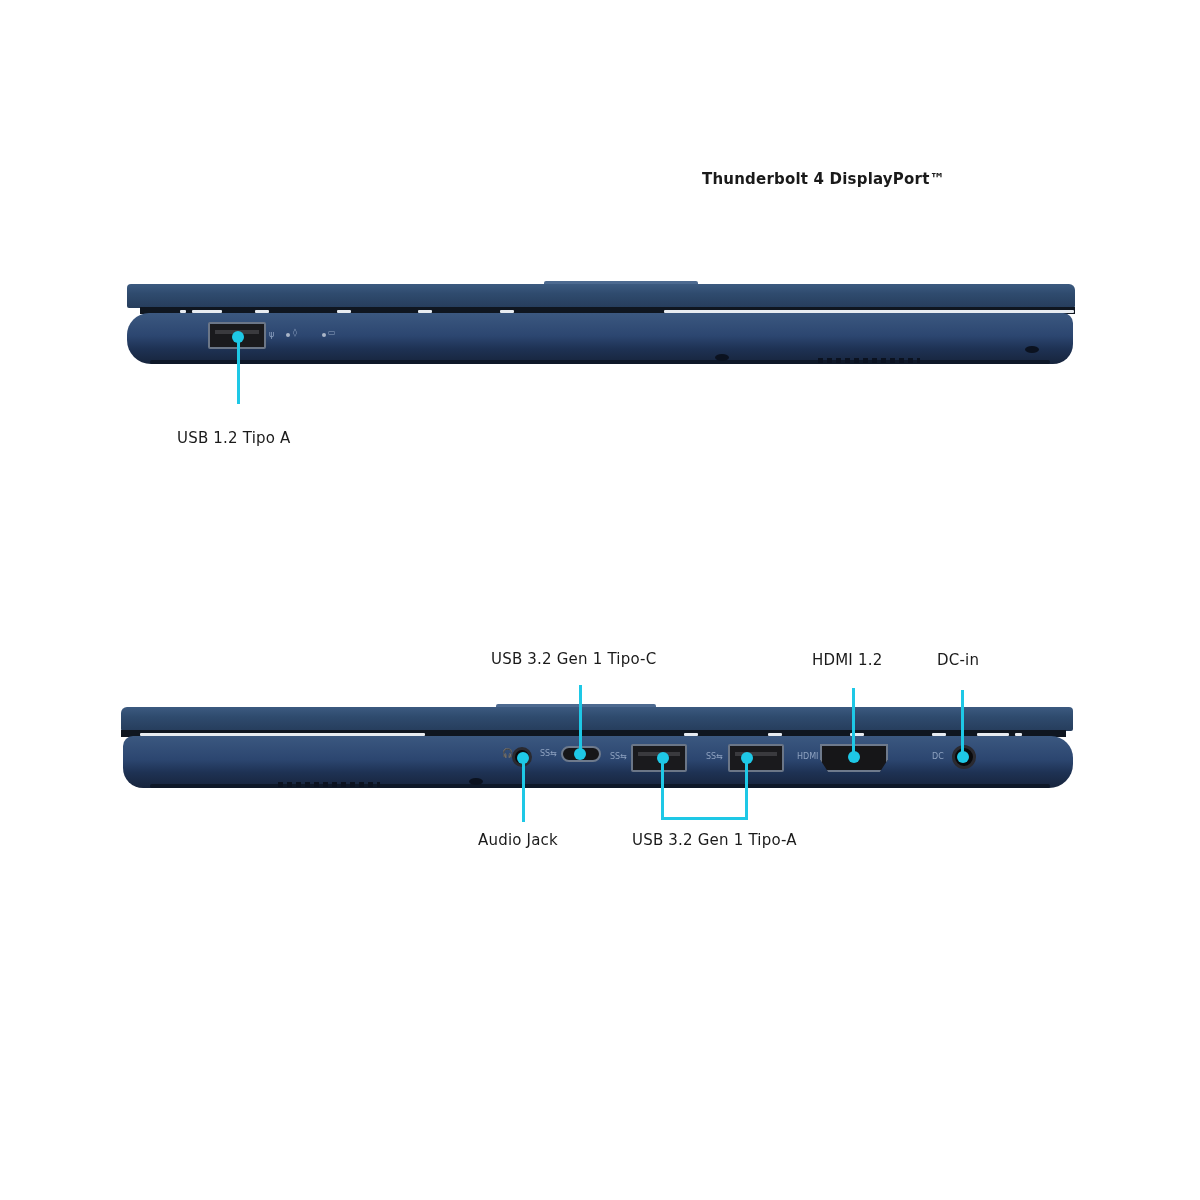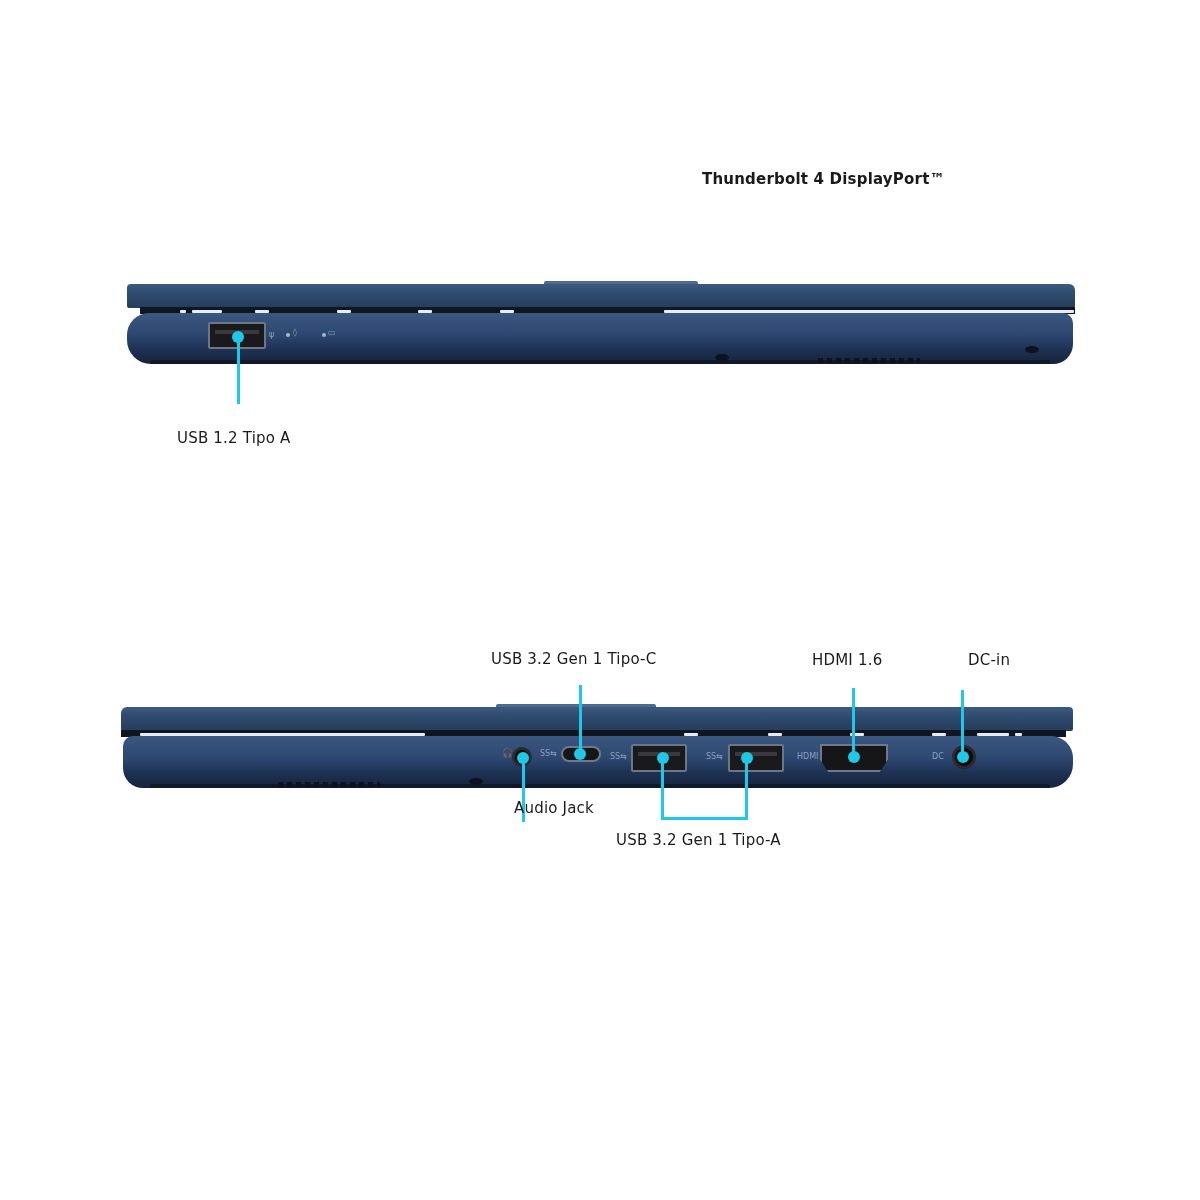--- a/index.html
+++ b/index.html
@@ -57,22 +57,22 @@
   <div class="led" style="left:322px; top:333px;"></div>
   <div class="icon-text" style="left:328px; top:328px;">▭</div>
 
   <div class="dot" style="left:232px; top:331px;"></div>
   <div class="cline" style="left:237px; top:337px; width:3px; height:67px;"></div>
 </div>
 
 <div class="label" style="left:177px; top:429px;">USB 1.2 Tipo A</div>
 
 <div class="label" style="left:491px; top:650px;">USB 3.2 Gen 1 Tipo-C</div>
-<div class="label" style="left:812px; top:651px;">HDMI 1.6</div>
-<div class="label" style="left:968px; top:651px;">DC-in</div>
+<div class="label" style="left:812px; top:651px;">HDMI 1.2</div>
+<div class="label" style="left:937px; top:651px;">DC-in</div>
 
 <div class="laptop" style="left:0; top:0; width:1200px; height:1200px;">
   <div class="lid-tab" style="left:496px; top:704px; width:160px; height:5px;"></div>
   <div class="lid" style="left:121px; top:707px; width:952px; height:24px; border-radius:6px 4px 2px 2px;"></div>
   <div class="gap" style="left:121px; top:730px; width:945px; height:7px;"></div>
   <div class="gap-mark" style="left:140px; top:733px; width:285px;"></div>
   <div class="gap-mark" style="left:684px; top:733px; width:14px;"></div>
   <div class="gap-mark" style="left:768px; top:733px; width:14px;"></div>
   <div class="gap-mark" style="left:850px; top:733px; width:14px;"></div>
   <div class="gap-mark" style="left:932px; top:733px; width:14px;"></div>
@@ -108,14 +108,14 @@
   <div class="cline" style="left:745px; top:758px; width:3px; height:61px;"></div>
   <div class="cline" style="left:661px; top:817px; width:87px; height:3px;"></div>
 
   <div class="cline" style="left:852px; top:688px; width:3px; height:66px;"></div>
   <div class="dot" style="left:848px; top:751px;"></div>
 
   <div class="cline" style="left:961px; top:690px; width:3px; height:62px;"></div>
   <div class="dot" style="left:957px; top:751px;"></div>
 </div>
 
-<div class="label" style="left:478px; top:799px;margin-left:36px;">Audio Jack</div>
-<div class="label" style="left:616px; top:831px;">USB 3.2 Gen 1 Tipo-A</div>
+<div class="label" style="left:478px; top:831px;">Audio Jack</div>
+<div class="label" style="left:632px; top:831px;">USB 3.2 Gen 1 Tipo-A</div>
 
 </body></html>

